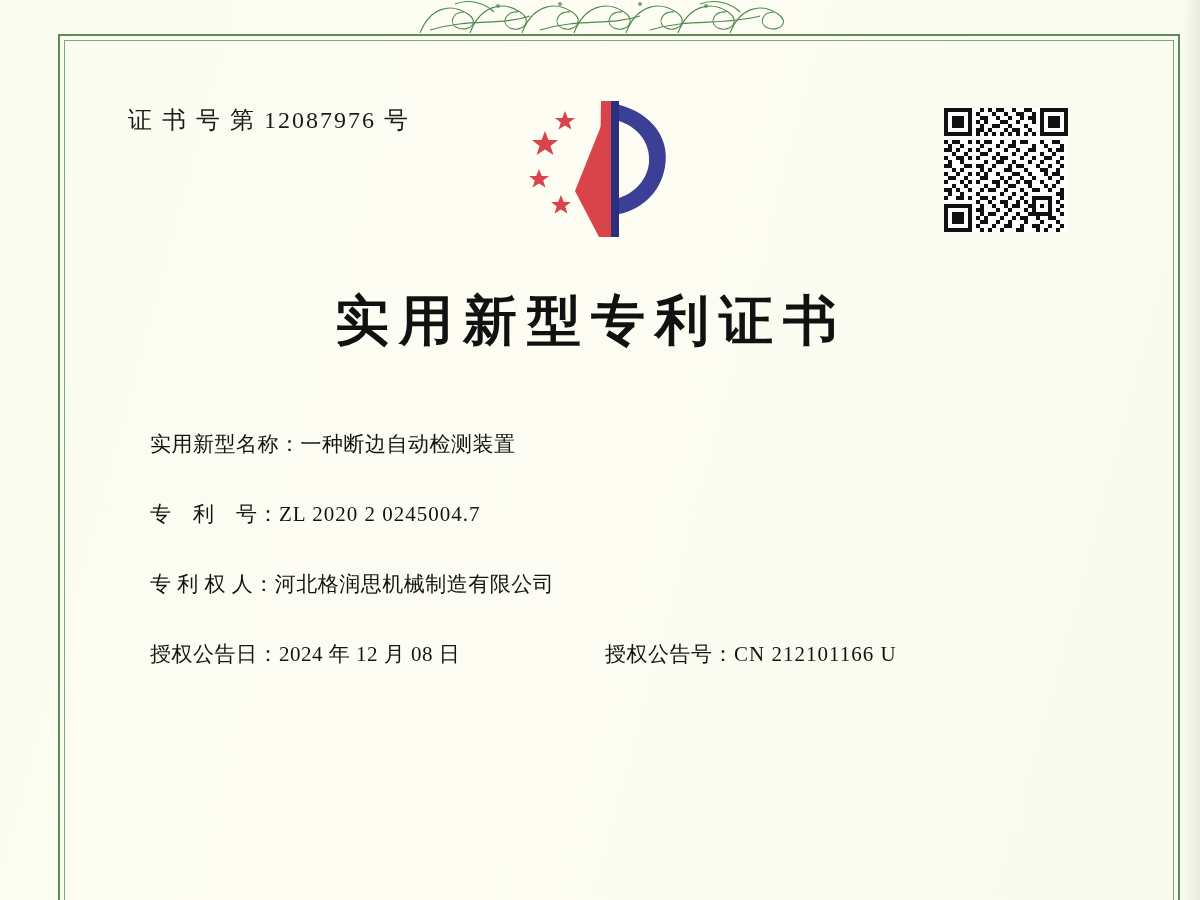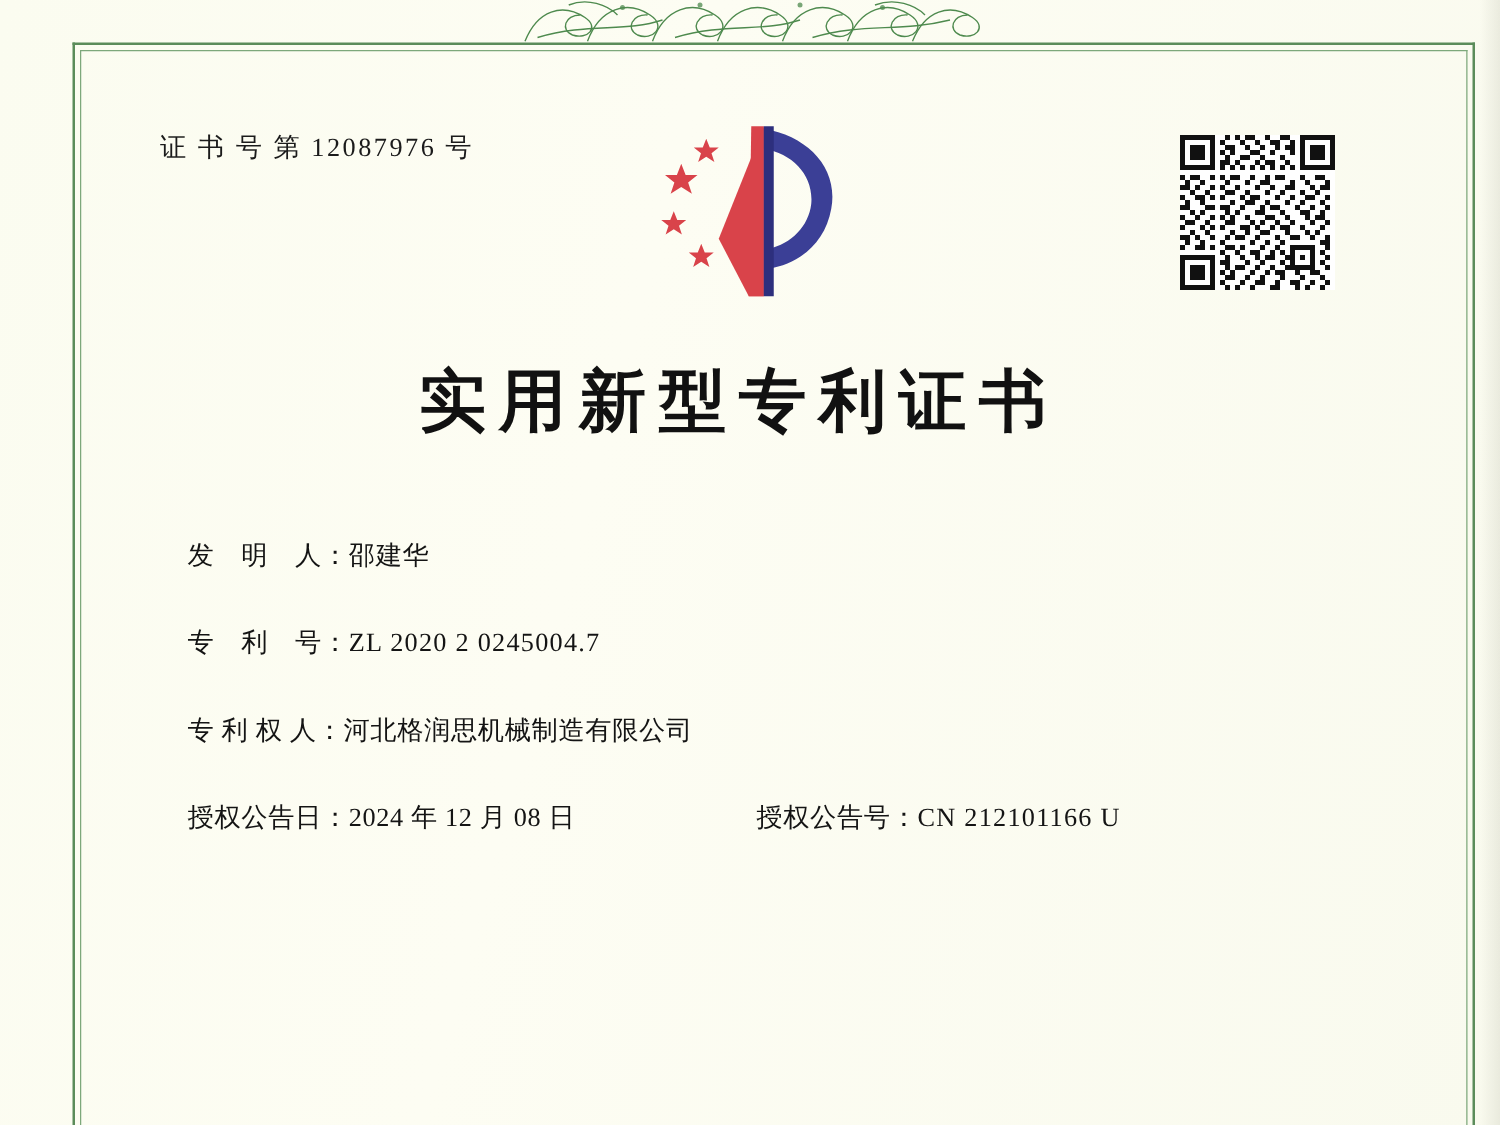--- a/index.html
+++ b/index.html
@@ -62,21 +62,21 @@
     top: 0;
     width: 16px;
     height: 900px;
     background: linear-gradient(to right, rgba(0,0,0,0.00), rgba(120,120,100,0.12));
   }
 
   .cert-number {
     position: absolute;
     left: 128px;
     top: 104px;
-    font-size: 21px;
+    font-size: 24px;
     letter-spacing: 2px;
     color: #1b1b1b;
     white-space: nowrap;
   }
 
   .emblem {
     position: absolute;
     left: 515px;
     top: 95px;
     width: 170px;
@@ -449,24 +449,24 @@
           <rect x="25" y="30" width="1" height="1"></rect>
         <rect x="28" y="30" width="1" height="1"></rect>
       </g>
     </svg>
   </div>
 
   <div class="title">实用新型专利证书</div>
 
   <div class="fields">
 
-
     <div class="field-row">
-      <span class="field-label">发　明　人：</span><span class="field-value">邵建华</span>
+      <span class="field-label">实用新型名称：</span><span class="field-value">一种断边自动检测装置</span>
     </div>
+
 
     <div class="field-row">
       <span class="field-label">专　利　号：</span><span class="field-value value-mono">ZL 2020 2 0245004.7</span>
     </div>
 
 
     <div class="field-row">
       <span class="field-label">专 利 权 人：</span><span class="field-value">河北格润思机械制造有限公司</span>
     </div>
 

